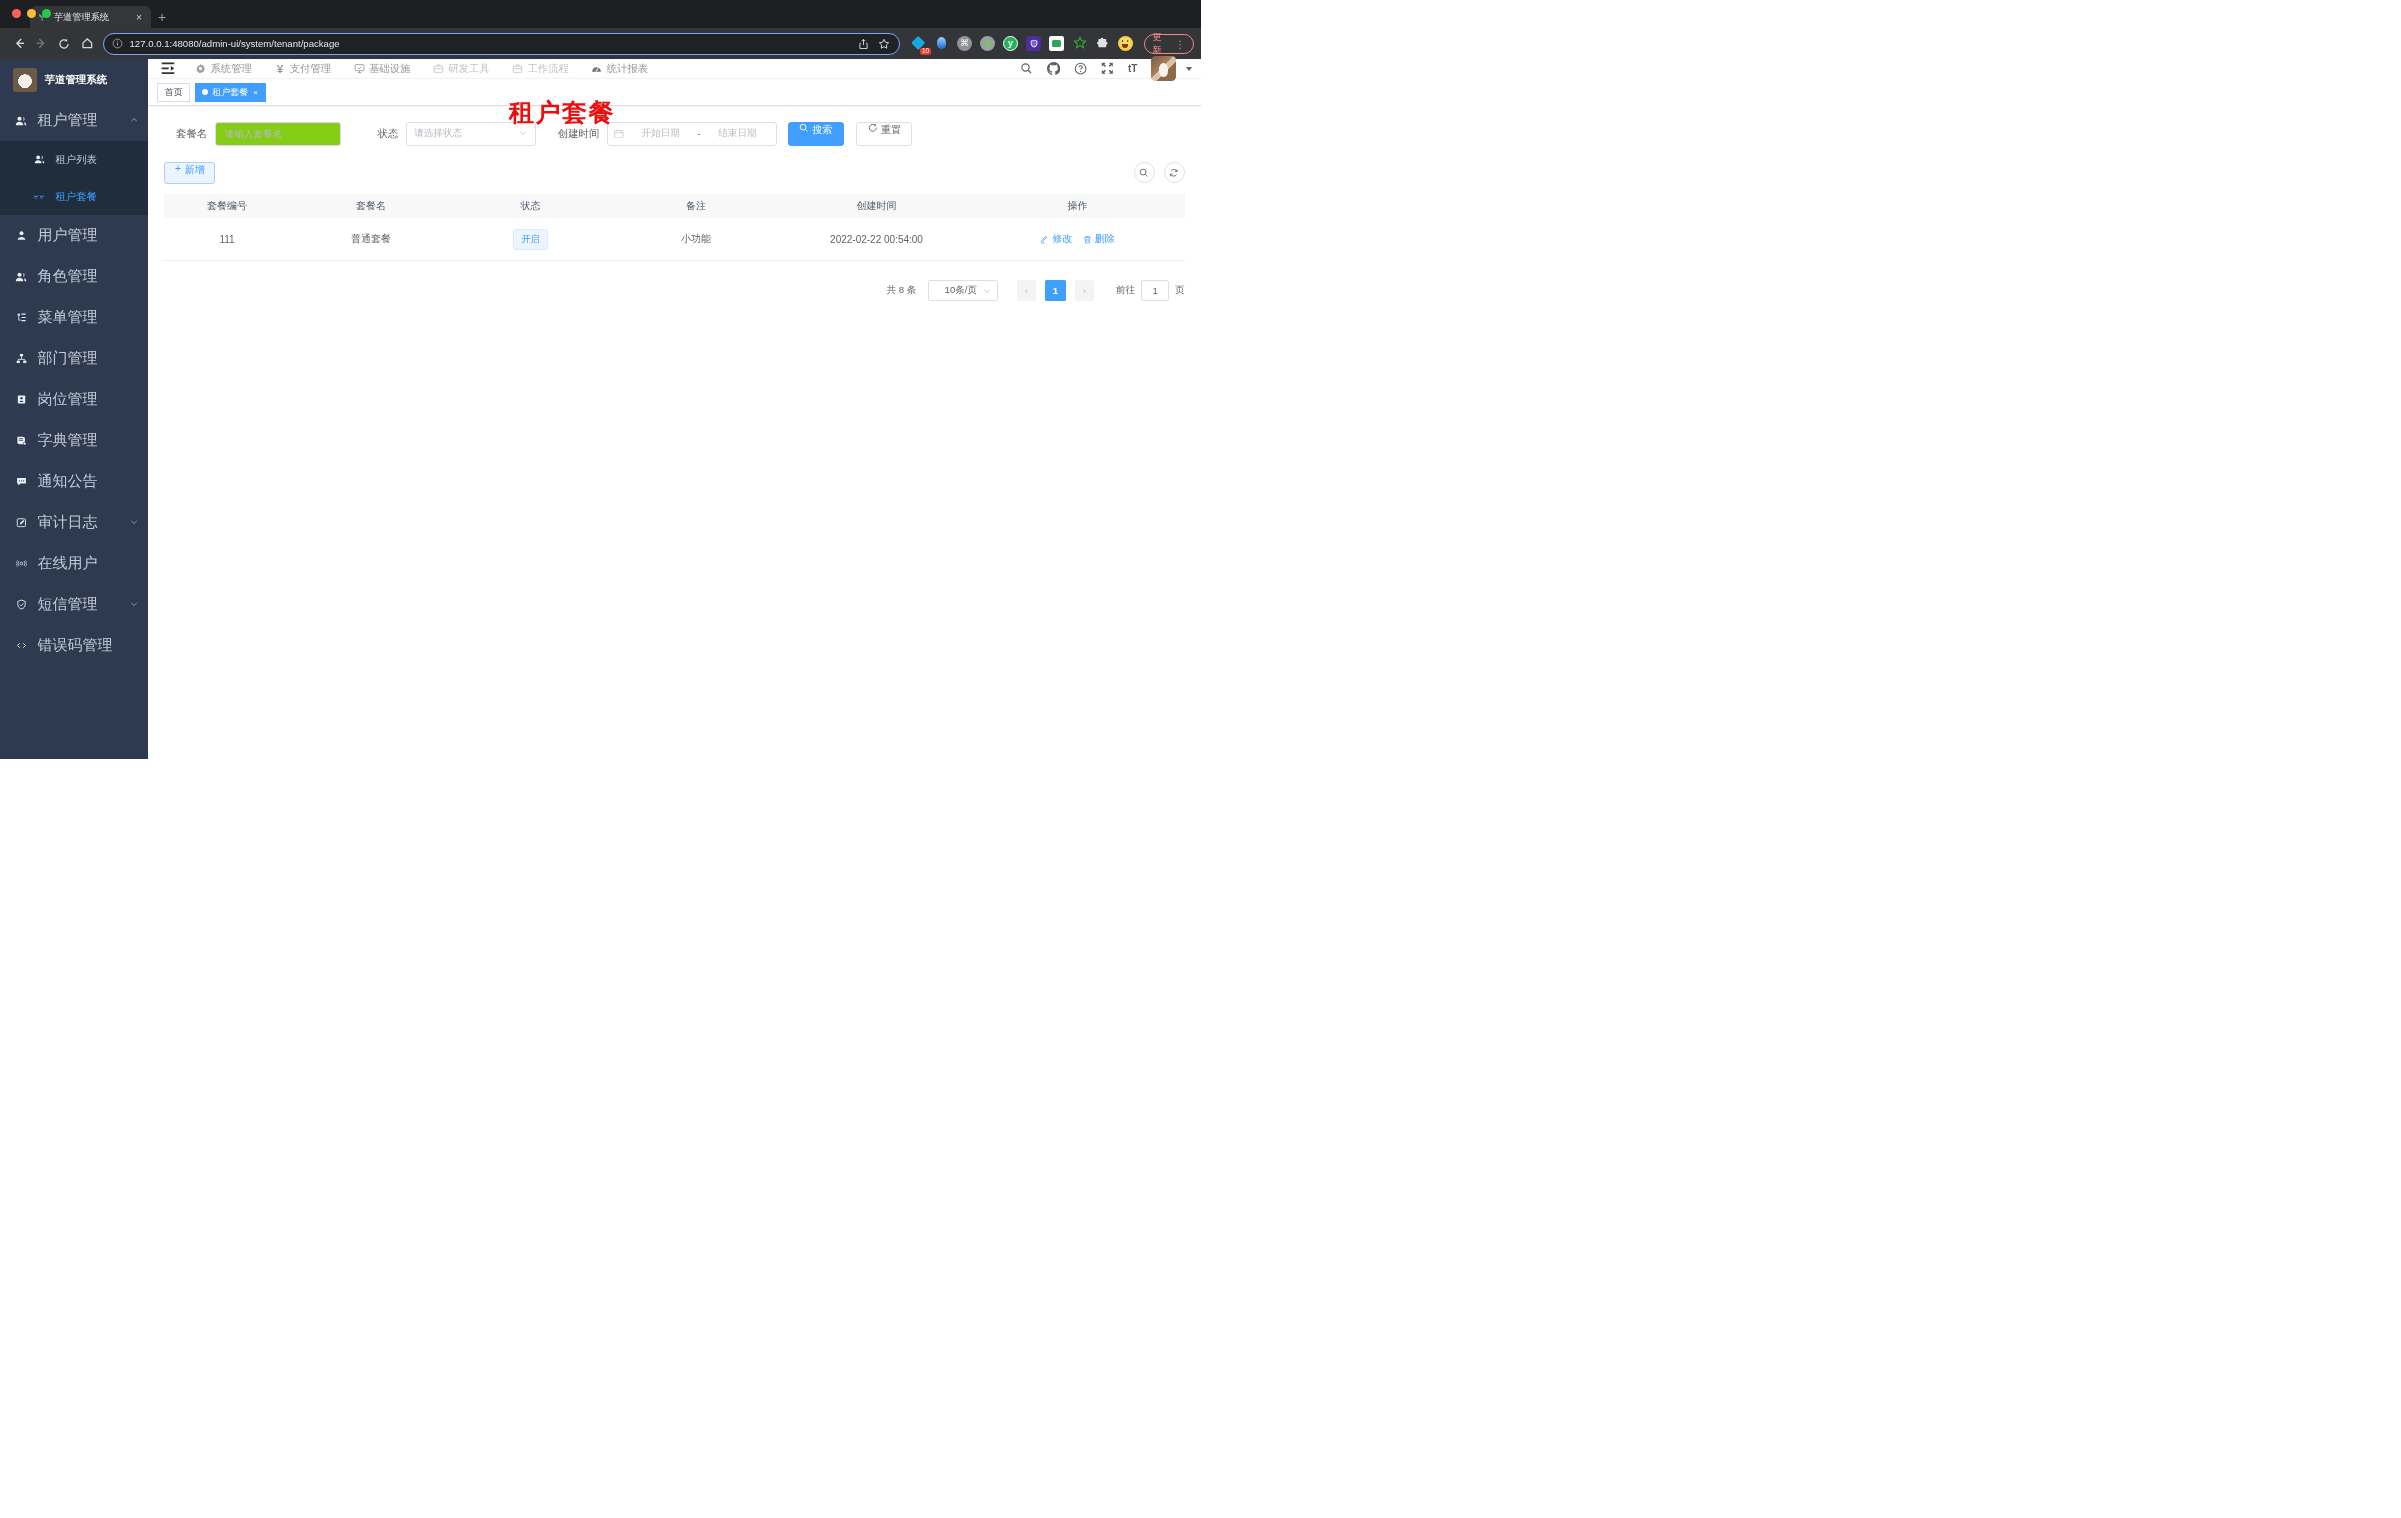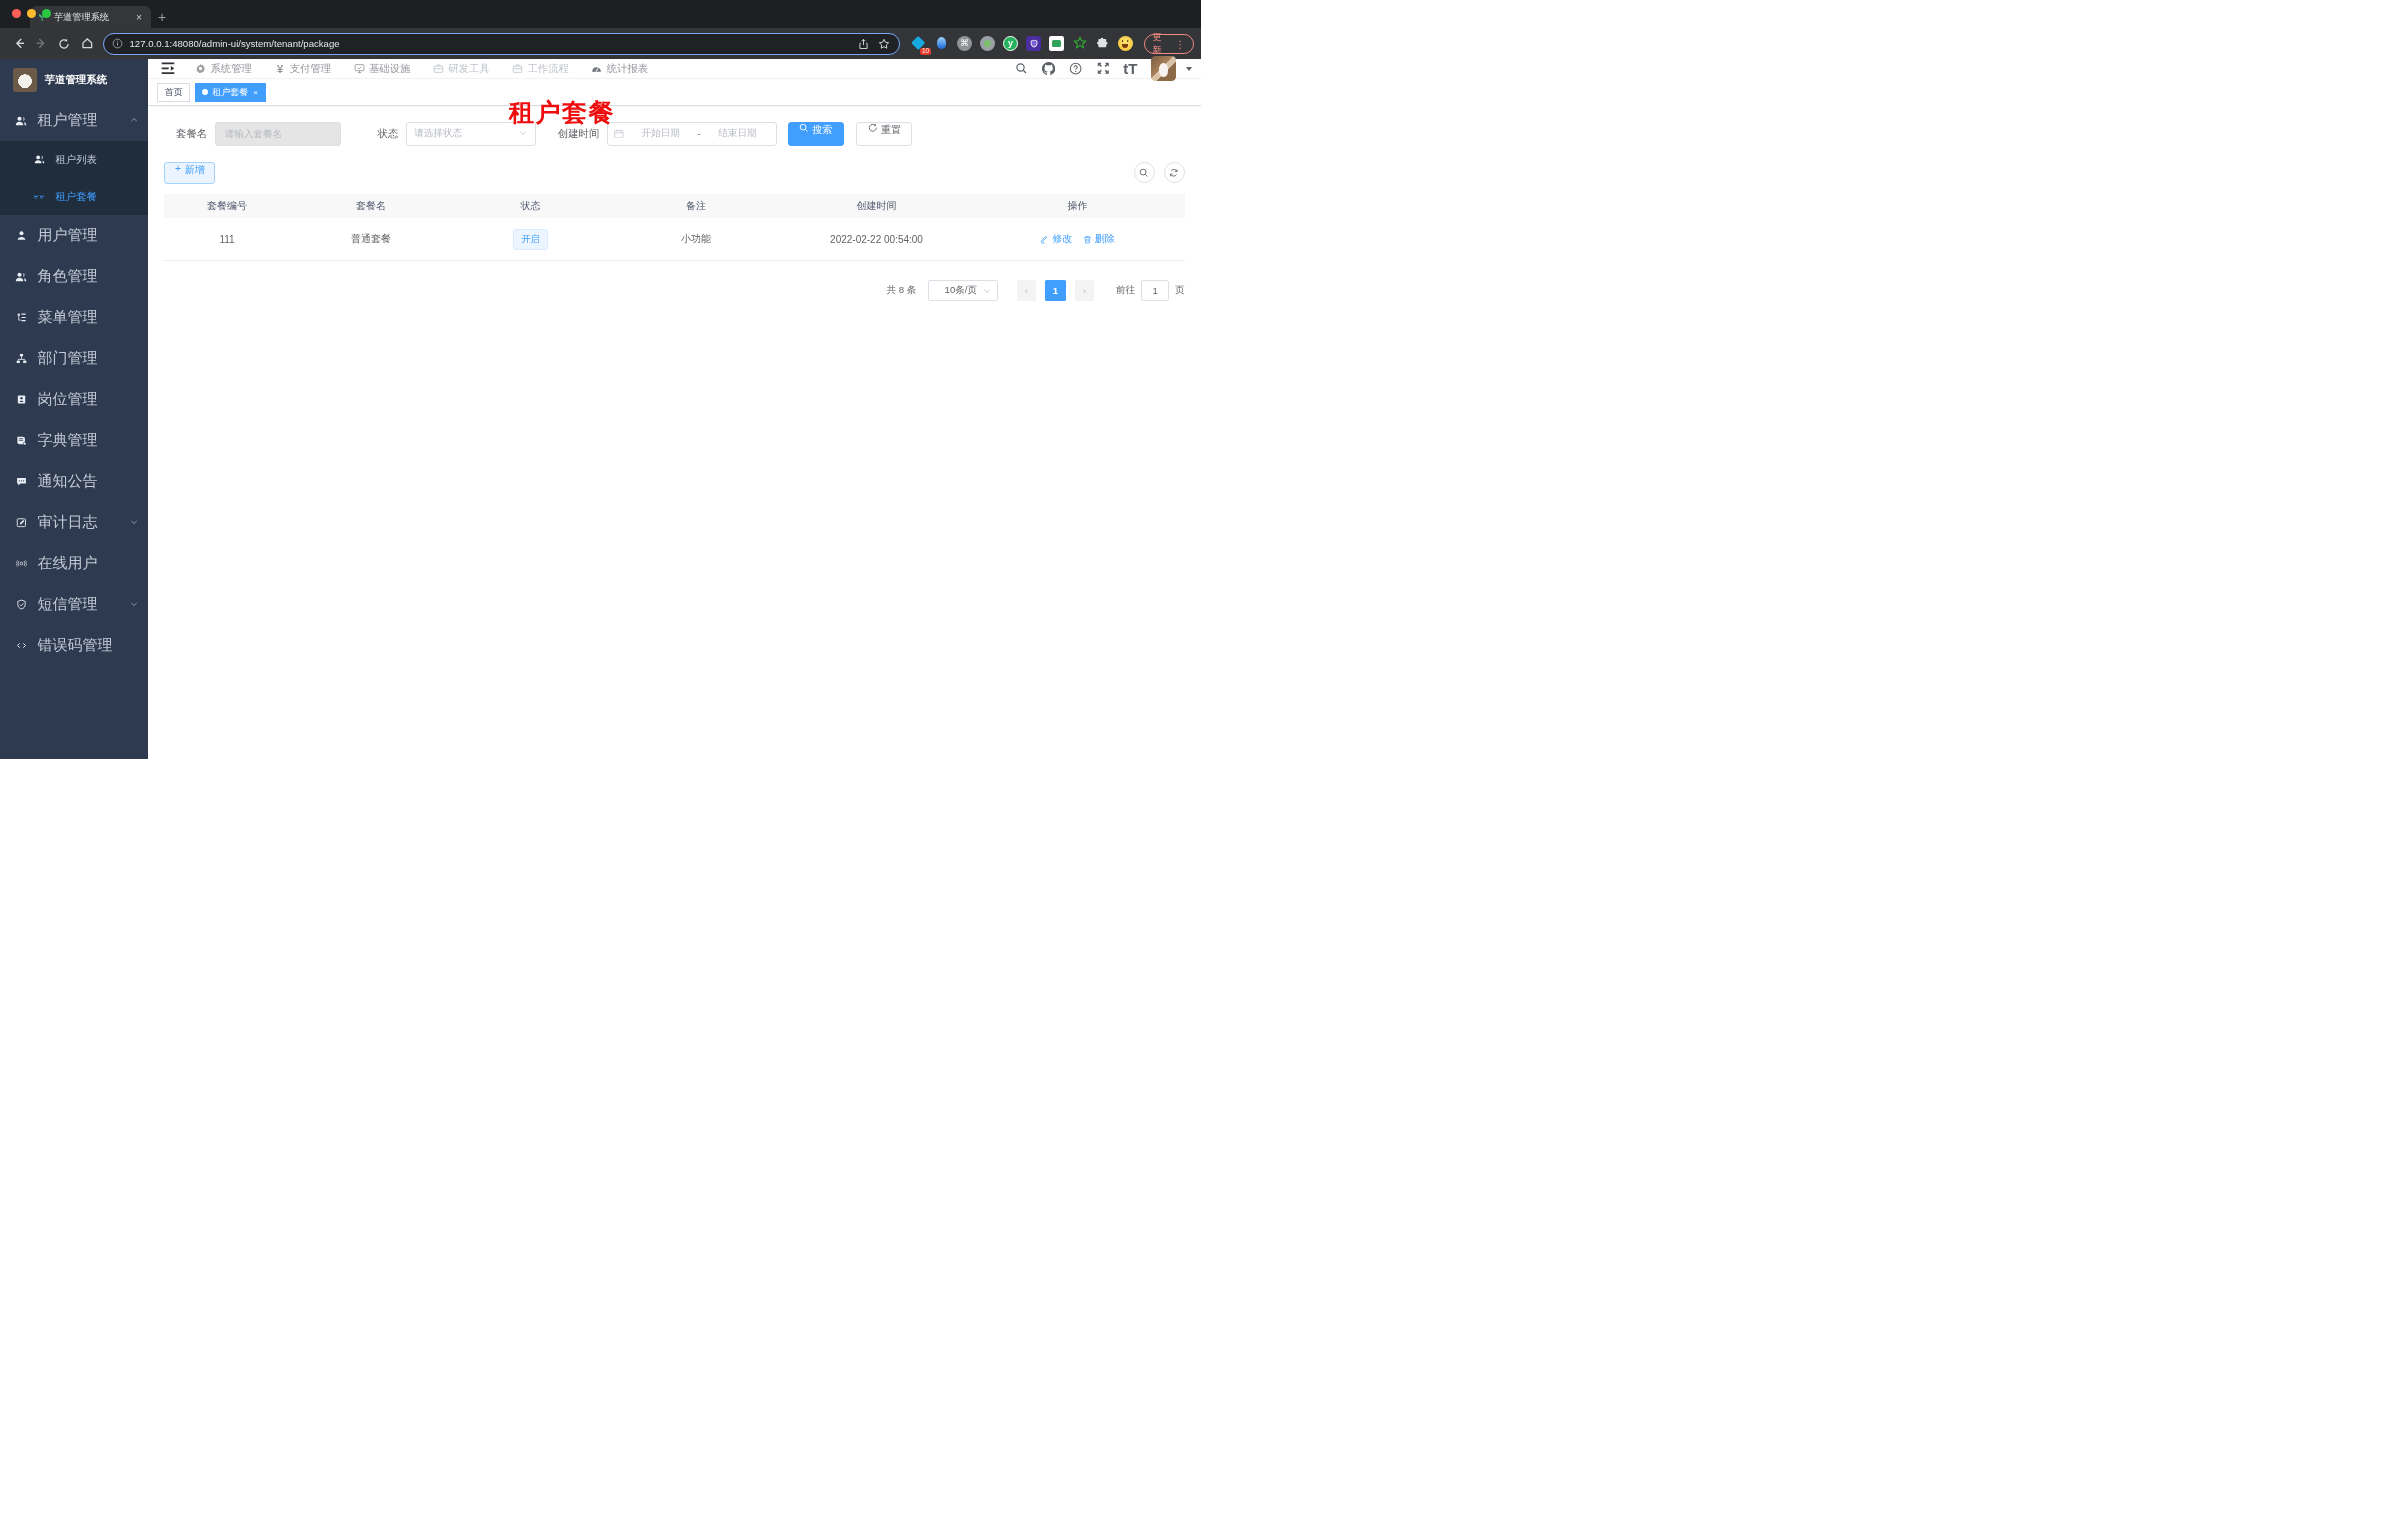--- a/index.html
+++ b/index.html
@@ -83,21 +83,21 @@
   .tag-dot { width:6px; height:6px; border-radius:50%; background:#fff; margin-right:4.4px; }
   .tag-x { margin-left:5.2px; font-size:8.1px; }
 
   .annotation { position:absolute; left:361px; top:37px; font-size:25px; font-weight:600; color:#ee0c0c; z-index:5;
     letter-spacing:1.5px; }
 
   .content { flex:1; position:relative; }
   .search-row { display:flex; align-items:center; margin:15.5px 0 0 28px; }
   .flabel { font-size:10.4px; color:#606266; font-weight:500; margin-right:7.4px; white-space:nowrap; }
   .finput { height:24px; border:0.7px solid #dcdfe6; border-radius:3px; font-size:9.6px; color:#606266;
-    padding:0 9px; outline:none; background:#e5e5e5; }
+    padding:0 9px; outline:none; background:#84cc16; }
   .finput::placeholder { color:#b6bac2; }
   .name-input { width:126px; }
   .fselect { width:130px; height:24px; border:0.7px solid #dcdfe6; border-radius:3px; display:flex;
     align-items:center; padding:0 7.4px; color:#b6bac2; font-size:9.6px; margin-right:0; }
   .fselect .grow { flex:1; }
   .fdate { width:170px; height:24px; border:0.7px solid #dcdfe6; border-radius:3px; display:flex;
     align-items:center; padding:0 6.7px; color:#b6bac2; font-size:9.6px; gap:5.2px; }
   .g2 { margin-left:37px; } .g3 { margin-left:22px; }
   .btn { height:24px; border-radius:3px; display:flex; align-items:flex-start; justify-content:center;
     font-size:10px; gap:3.7px; padding:0 10.4px; cursor:default; }
@@ -517,21 +517,21 @@
               <circle cx="9" cy="9" r="7.2" stroke="#5c6066" stroke-width="1.4"></circle>
               <path d="M6.8 7.2c0-1.3 1-2.2 2.2-2.2s2.2.8 2.2 2c0 1.7-2.2 1.7-2.2 3.2" stroke="#5c6066" stroke-width="1.4"></path>
               <circle cx="9" cy="12.8" r=".9" fill="#5c6066"></circle>
             </svg>
         </span>
         <span>
           <svg width="12.6" height="12.6" viewBox="0 0 16 16" fill="#5c6066">
               <path d="M1 1h5L4.2 2.8l2 2-1.4 1.4-2-2L1 6zM15 1v5l-1.8-1.8-2 2-1.4-1.4 2-2L10 1zM1 15v-5l1.8 1.8 2-2 1.4 1.4-2 2L6 15zM15 15h-5l1.8-1.8-2-2 1.4-1.4 2 2L15 10z"></path>
             </svg>
         </span>
-        <span style="font-weight:bold;font-size:15px;">tT</span>
+        <span style="font-weight:bold;font-size:10px;">tT</span>
         <span class="avatar"></span>
         <span class="caret-down"></span>
       </div>
     </div>
 
     <div class="tags-bar">
       <span class="tag-chip">
         <span>首页</span>
       </span>
       <span class="tag-chip active">

